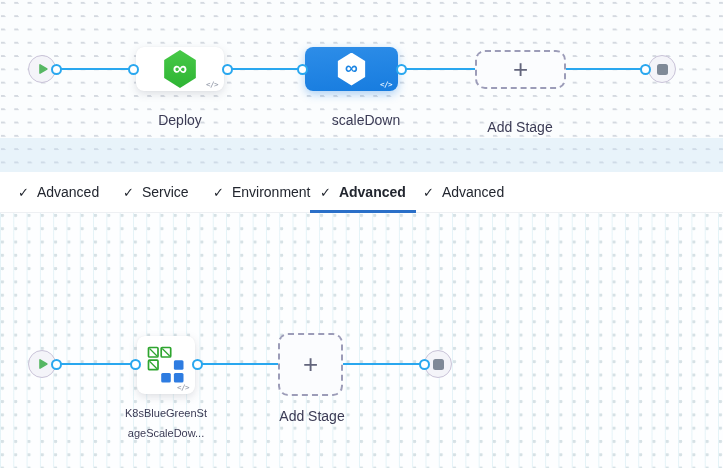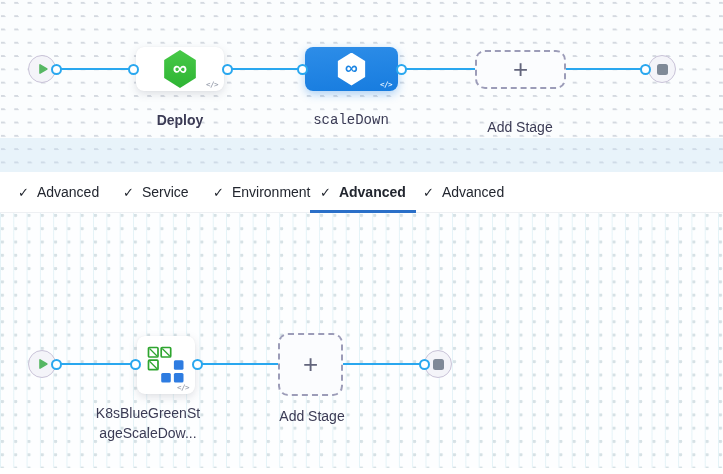--- a/index.html
+++ b/index.html
@@ -117,29 +117,29 @@
       <path d="M3 1.9 L9.8 6 L3 10.1 Z" fill="#56b763" stroke="#56b763" stroke-width="1.6" stroke-linejoin="round"></path>
     </svg>
   </div>
 
   <div class="node-card" style="left:136px; top:47px; width:88px; height:44px;">
     <div class="hexagon hex-green">
       <span class="infinity-glyph">∞</span>
     </div>
     <span class="code-badge">&lt;/&gt;</span>
   </div>
-  <div class="node-label" style="left:130px; top:110px; width:100px;font-weight:bold;">Deploy</div>
+  <div class="node-label" style="left:130px; top:110px; width:100px;">Deploy</div>
 
   <div class="node-card selected" style="left:305px; top:47px; width:93px; height:44px;">
     <div class="hexagon hex-white">
       <span class="infinity-glyph">∞</span>
     </div>
     <span class="code-badge">&lt;/&gt;</span>
   </div>
-  <div class="node-label" style="left:301px; top:110px; width:100px;font-family:Liberation Mono, monospace;">scaleDown</div>
+  <div class="node-label" style="left:316px; top:110px; width:100px;">scaleDown</div>
 
   <div class="add-box" style="left:475px; top:50px; width:91px; height:39px;">
     <span class="plus-glyph">+</span>
   </div>
   <div class="node-label" style="left:470px; top:105px; width:100px;margin-top:12px;">Add Stage</div>
 
   <div class="endpoint" style="left:648px; top:55px;">
     <div class="stop-square"></div>
   </div>
 
@@ -199,21 +199,21 @@
         <line x1="2.5" y1="15.2" x2="10" y2="22.7"></line>
       </g>
       <g fill="#2e7ce1">
         <rect x="26.9" y="14.2" width="9.6" height="9.6" rx="1.5"></rect>
         <rect x="14.2" y="26.9" width="9.6" height="9.6" rx="1.5"></rect>
         <rect x="26.9" y="26.9" width="9.6" height="9.6" rx="1.5"></rect>
       </g>
     </svg>
     <span class="code-badge">&lt;/&gt;</span>
   </div>
-  <div class="node-label" style="left:88px; top:403px; width:120px; font-size:14px;">
+  <div class="node-label" style="left:106px; top:403px; width:120px; font-size:11px;">
     <div>K8sBlueGreenSt</div>
     <div>ageScaleDow...</div>
   </div>
 
   <div class="add-box" style="left:278px; top:333px; width:65px; height:63px;">
     <span class="plus-glyph">+</span>
   </div>
   <div class="node-label" style="left:262px; top:406px; width:100px;">Add Stage</div>
 
   <div class="endpoint" style="left:424px; top:350px;">

